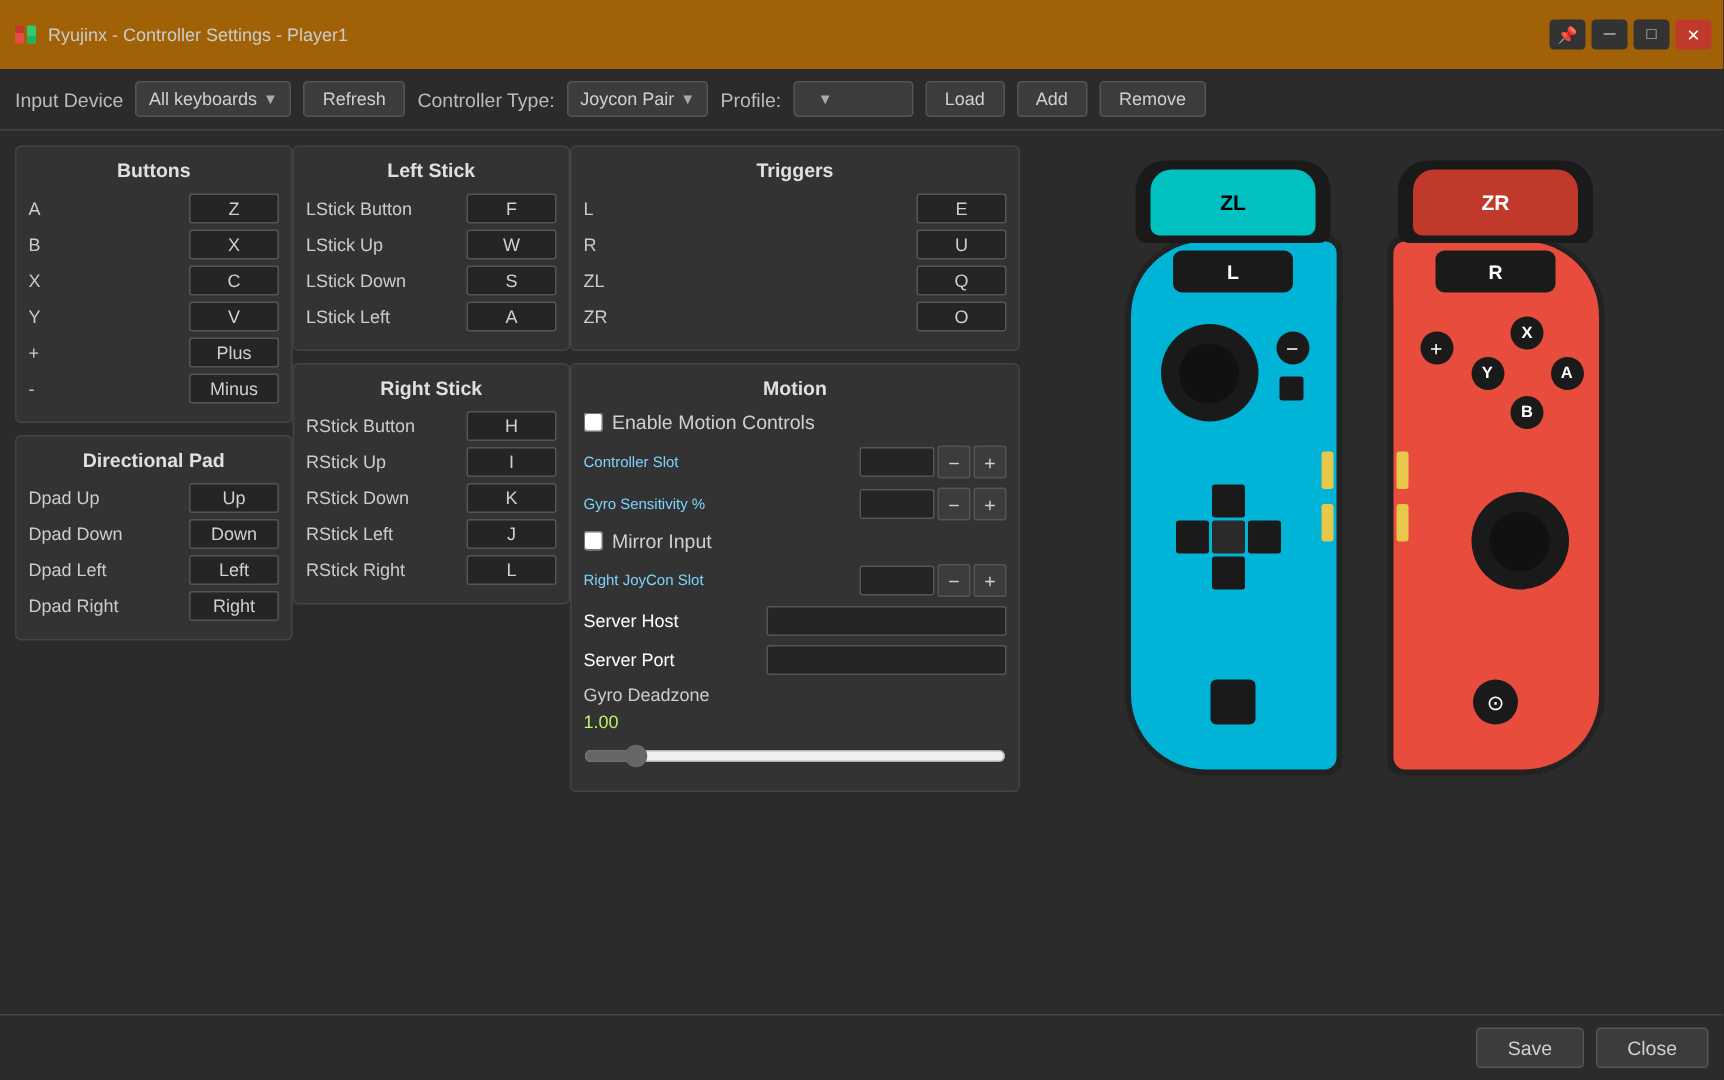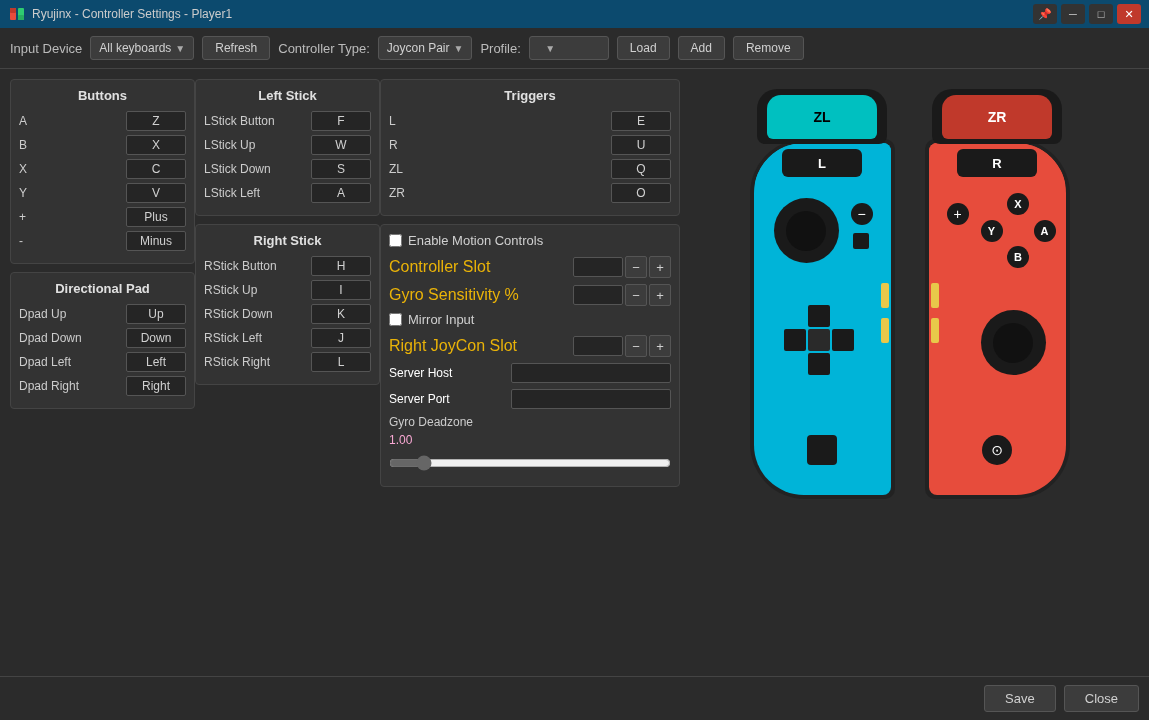--- a/index.html
+++ b/index.html
@@ -10,22 +10,22 @@
       font-size: 13px;
       width: 1149px;
       height: 720px;
       overflow: hidden;
       display: flex;
       flex-direction: column;
     }
 
     
     #titlebar {
-      background: #0c4a6e;
-      height: 28px;
+      background: #a16207;
+      height: 46px;
       display: flex;
       align-items: center;
       justify-content: space-between;
       padding: 0 8px;
       flex-shrink: 0;
     }
     #titlebar-left { display: flex; align-items: center; gap: 6px; }
     #titlebar-logo {
       width: 18px; height: 18px;
       display: flex; align-items: center; justify-content: center;
@@ -140,21 +140,21 @@
     .checkbox-row input[type=checkbox] {
       accent-color: #555;
       cursor: pointer;
     }
     .motion-row {
       display: flex;
       align-items: center;
       justify-content: space-between;
       margin-bottom: 6px;
     }
-    .motion-label { color: #eab308; font-size: 16px; flex: 1; }
+    .motion-label { color: #7dd3fc; font-size: 10px; flex: 1; }
     .motion-value-group {
       display: flex;
       align-items: center;
       gap: 2px;
     }
     .motion-value {
       background: #252525;
       border: 1px solid #555;
       color: #d0d0d0;
       width: 50px;
@@ -188,21 +188,21 @@
       background: #252525;
       border: 1px solid #555;
       color: #d0d0d0;
       width: 160px;
       padding: 2px 6px;
       border-radius: 2px;
       font-size: 12px;
     }
 
     .gyro-label { color: #ccc; font-size: 12px; margin-bottom: 4px; }
-    .gyro-value { color: #f9a8d4; font-size: 12px; margin-bottom: 4px; }
+    .gyro-value { color: #bef264; font-size: 12px; margin-bottom: 4px; }
     .slider-container { padding: 4px 0; }
     input[type=range] {
       width: 100%;
       accent-color: #666;
       cursor: pointer;
     }
 
     
     #bottom-bar {
       background: #2b2b2b;
@@ -402,20 +402,21 @@
       <span class="trigger-label">ZL</span>
       <input class="key-input" type="text" value="Q" style="">
     </div>
           <div class="trigger-row">
       <span class="trigger-label">ZR</span>
       <input class="key-input" type="text" value="O" style="">
     </div>
         </div>
     </div>
     <div class="panel">
+      <div class="panel-title">Motion</div>
 
       <div class="checkbox-row">
         <input type="checkbox" id="enable-motion" style="">
         <label for="enable-motion">Enable Motion Controls</label>
       </div>
 
       <div class="motion-row">
         <span class="motion-label">Controller Slot</span>
         <div class="motion-value-group">
           <input class="motion-value" type="text" style="">

